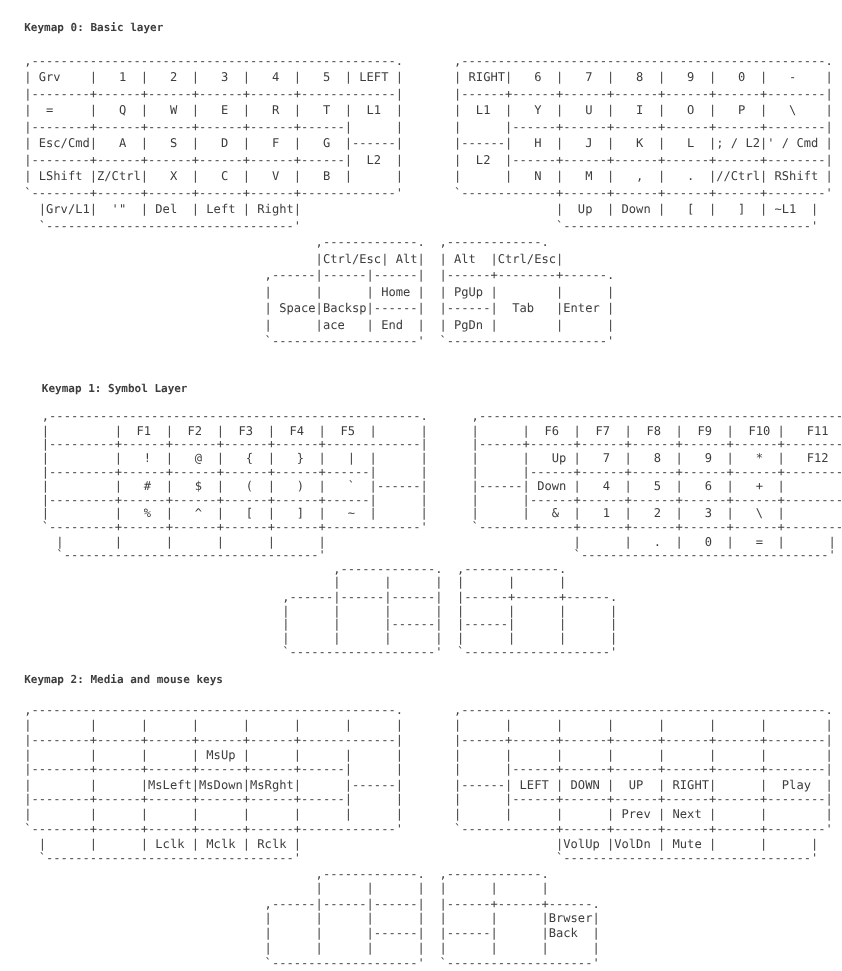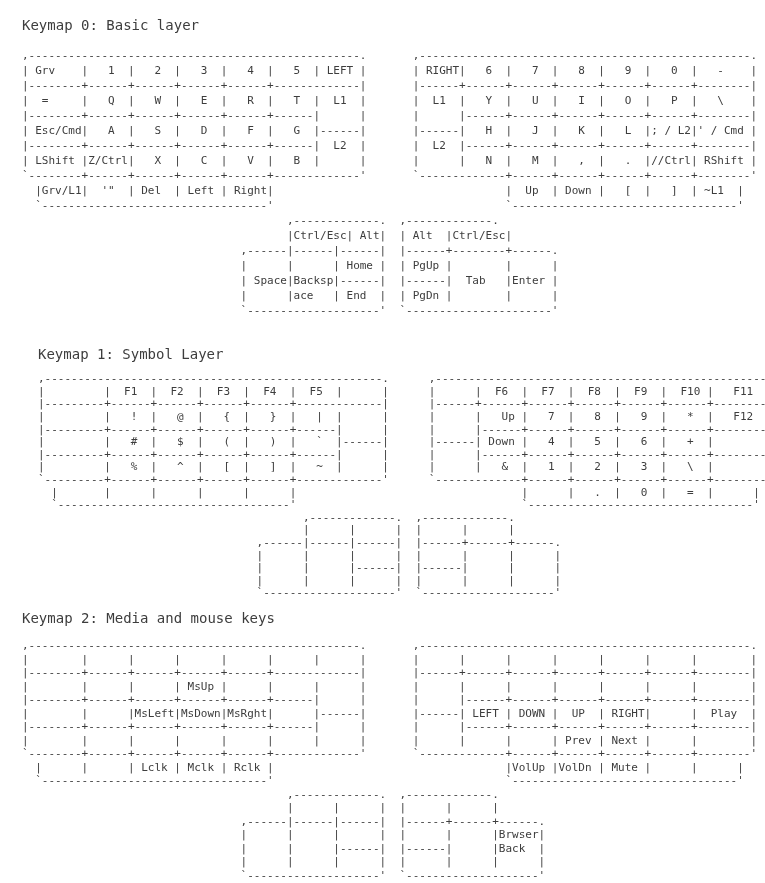--- a/index.html
+++ b/index.html
@@ -11,23 +11,23 @@
     width: 765px;
     height: 883px;
     overflow: hidden;
   }
   .doc {
     padding: 18px 0 0 22px;
     font-family: "DejaVu Sans Mono", "Liberation Mono", monospace;
     color: #3d3d3d;
   }
   .keymap-title {
-    font-size: 14px;
+    font-size: 10px;
     white-space: pre;
-    font-weight: normal;
+    font-weight: bold;
   }
   pre.keymap-art {
     margin: 0;
     font-family: "DejaVu Sans Mono", "Liberation Mono", monospace;
     font-size: 11px;
     white-space: pre;
   }
   
   .s0 .keymap-title, .s0 .keymap-art { line-height: 15px; }
   .s0 .keymap-title { margin: 0 0 15px 0; }

